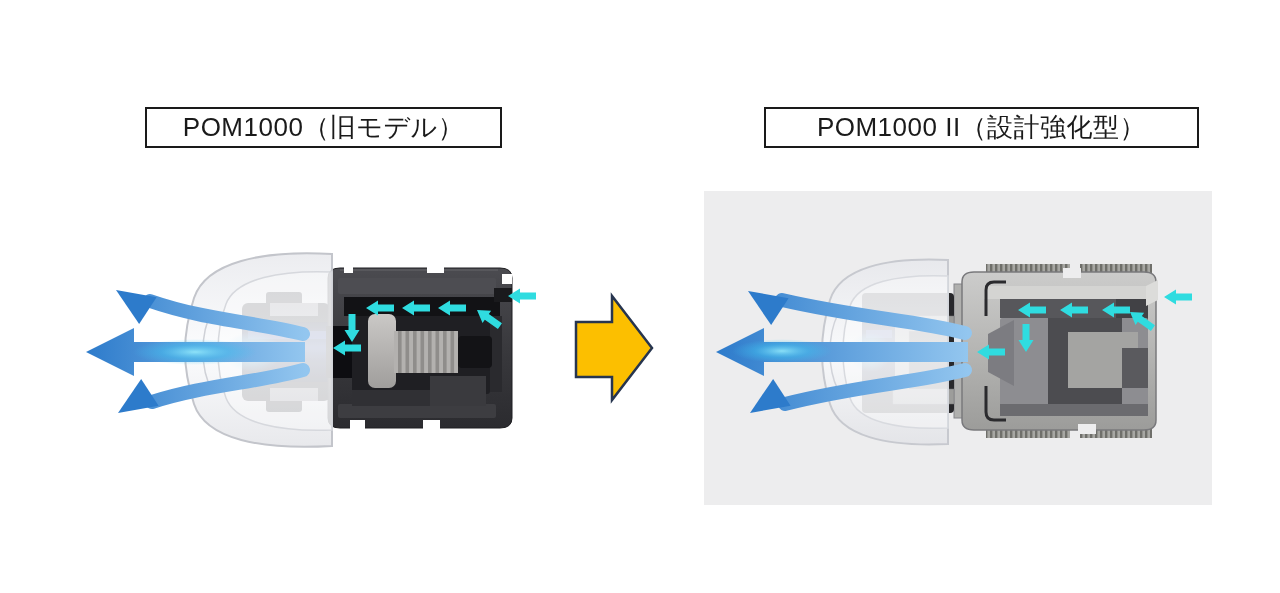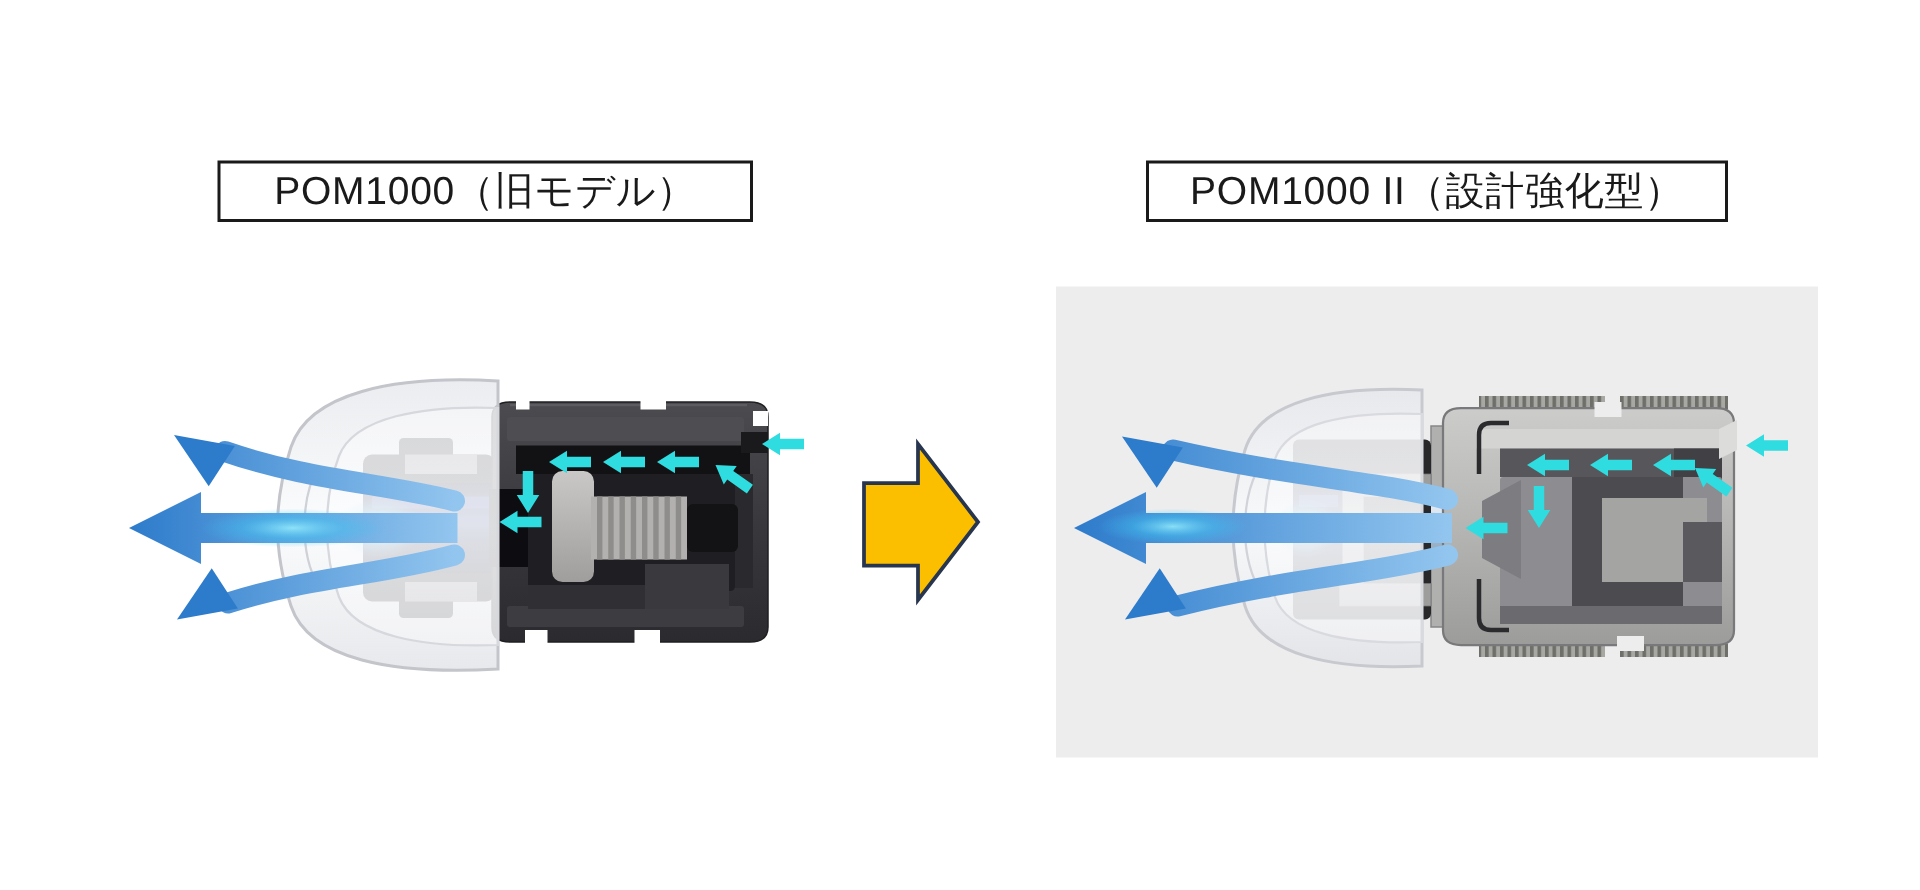--- a/index.html
+++ b/index.html
@@ -6,21 +6,21 @@
   #stage{
     position:relative;width:1280px;height:593px;background:var(--background,#fff);
     font-family:"Liberation Sans","DejaVu Sans",sans-serif;overflow:hidden;padding-left:19px;
   }
   .model-label{
     position:absolute;top:107px;height:41px;border:2px solid var(--label_border,#1a1a1a);
     background:#fff;display:flex;align-items:center;justify-content:center;
     font-size:26px;color:#1a1a1a;letter-spacing:.5px;box-sizing:border-box;white-space:nowrap;
   }
   #label-left{left:145px;width:357px;}
-  #label-right{left:764px;width:388px;}
+  #label-right{left:764px;width:435px;}
   svg{position:absolute;left:0;top:0;}
 </style>
 </head>
 <body>
 
 <div id="stage">
 
   <div id="label-left" class="model-label">
     <span>POM1000（旧モデル）</span>
   </div>

